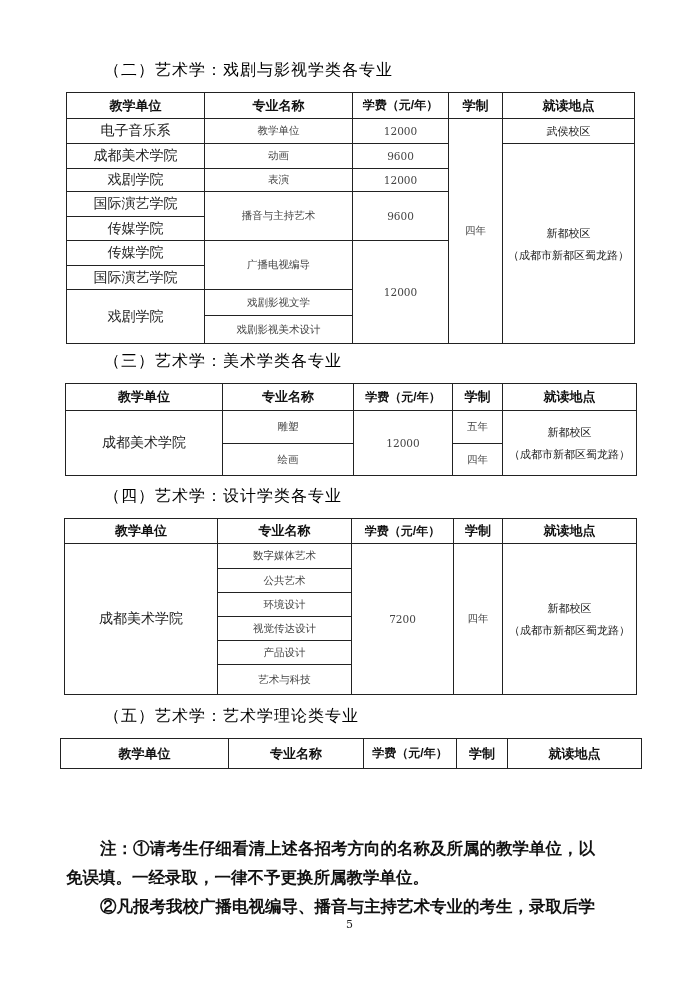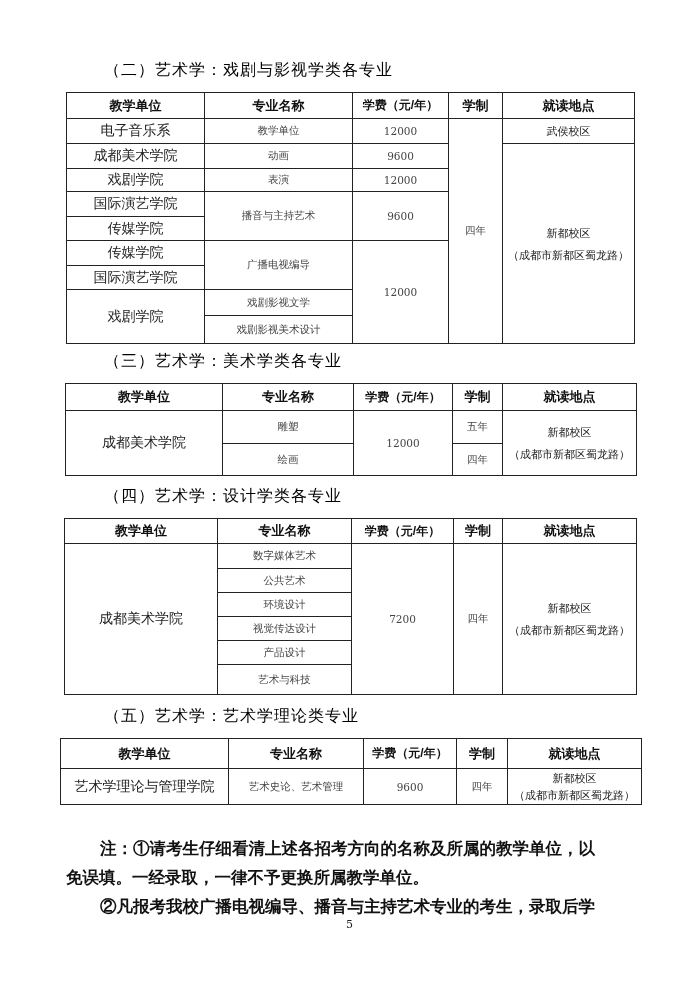--- a/index.html
+++ b/index.html
@@ -171,30 +171,20 @@
       <col style="width:134px">
     </colgroup>
   <tbody>
       <tr style="height:30px;">
     <th>教学单位</th>
     <th>专业名称</th>
     <th class="small">学费（元/年）</th>
     <th>学制</th>
     <th>就读地点</th>
   </tr>
-  <tr style="height:36px;">
-    <td class="unit">艺术学理论与管理学院</td>
-    <td class="major">艺术史论、艺术管理</td>
-    <td class="fee">9600</td>
-    <td class="dur">四年</td>
-    <td class="loc" style="line-height:17px;">
-      <div>新都校区</div>
-      <div>（成都市新都区蜀龙路）</div>
-    </td>
-  </tr>
 </tbody>
   </table>
 
 <div class="note" style="top:835px; text-indent:34px;">注：①请考生仔细看清上述各招考方向的名称及所属的教学单位，以</div>
 <div class="note" style="top:864px;">免误填。一经录取，一律不予更换所属教学单位。</div>
 <div class="note" style="top:893px; text-indent:34px;">②凡报考我校广播电视编导、播音与主持艺术专业的考生，录取后学</div>
 
 <div class="pagenum">5</div>
 
 </body></html>

